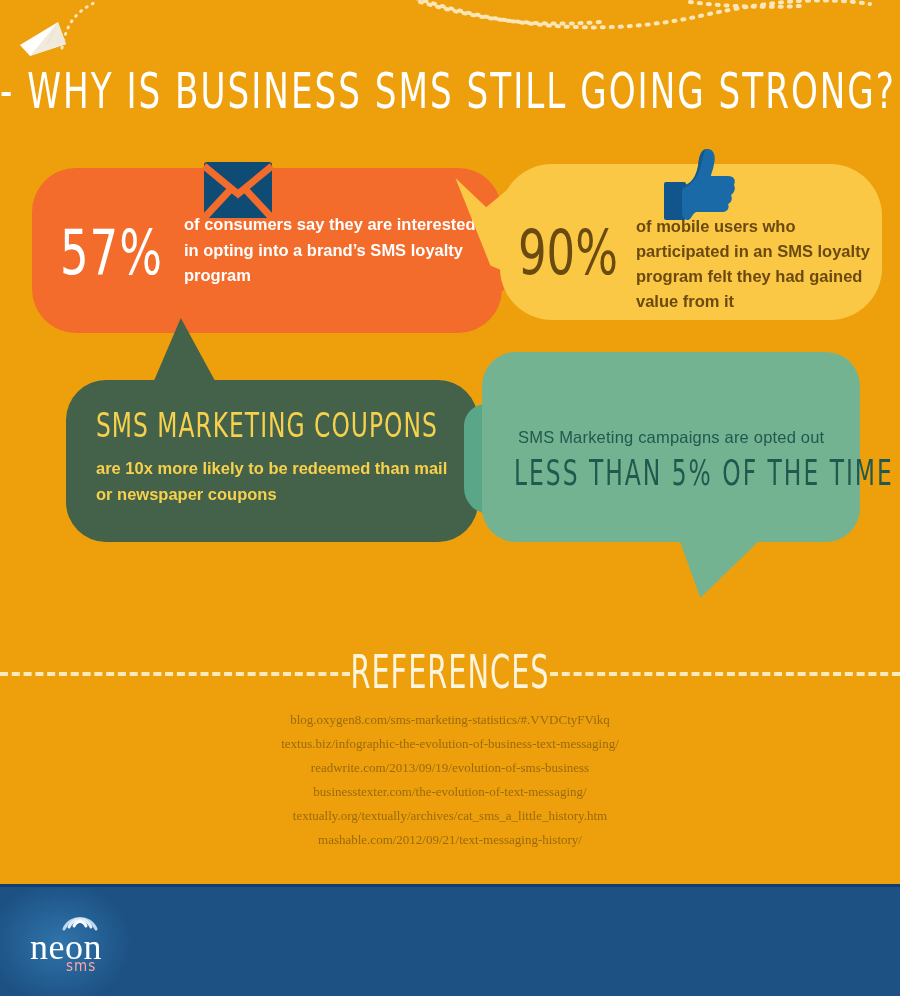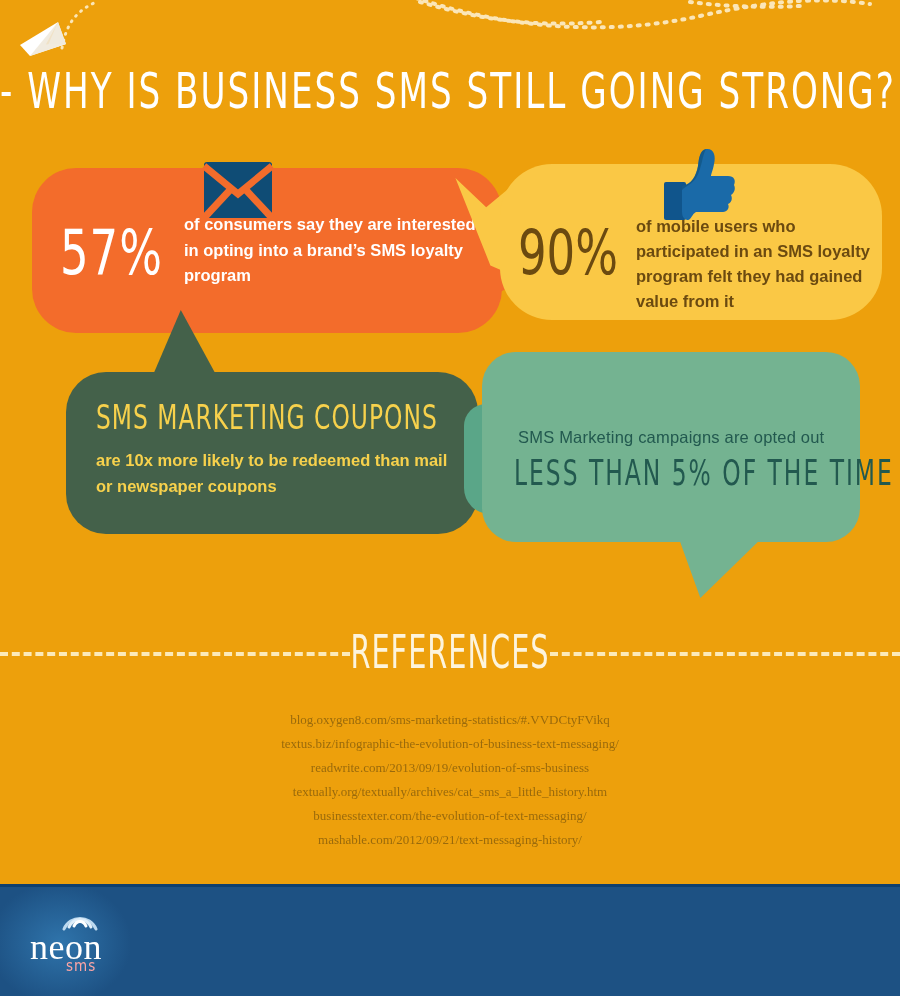--- a/index.html
+++ b/index.html
@@ -60,21 +60,21 @@
     position:absolute;left:18px;top:52px;color:#6b4a10;
     font-family:"DejaVu Sans Condensed","Liberation Sans",sans-serif;
     font-size:50px;transform:scaleY(1.25);transform-origin:left top;
   }
   .yellow-text{
     position:absolute;left:118px;top:50px;width:250px;color:#6b4a10;
     font-size:16.5px;font-weight:bold;line-height:1.52;margin-left:18px;
   }
 
   
-  #bubble-green{left:66px;top:372px;width:412px;height:162px;}
+  #bubble-green{left:66px;top:380px;width:412px;height:162px;}
   #bubble-green .body{background:#44614a;border-radius:40px;}
   #bubble-green .tail{
     position:absolute;left:84px;top:-62px;width:70px;height:72px;
     background:#44614a;
     clip-path:polygon(44% 0%,100% 100%,0% 100%);
     border-top-left-radius:30px;border-top-right-radius:8px;
   }
   .green-head{
     position:absolute;left:30px;top:26px;color:#f7d14c;
     font-family:"DejaVu Sans Condensed","Liberation Sans",sans-serif;
@@ -108,21 +108,21 @@
     font-size:26px;letter-spacing:2px;text-transform:uppercase;
     transform:scaleY(1.38);transform-origin:left top;white-space:nowrap;
   }
 
   
   .env-icon{position:absolute;left:200px;top:156px;width:76px;height:66px;}
   .thumb-icon{position:absolute;left:662px;top:146px;width:74px;height:78px;}
 
   
   .ref-row{
-    position:absolute;left:0;top:624px;width:900px;height:56px;
+    position:absolute;left:0;top:644px;width:900px;height:56px;
     display:flex;align-items:center;
   }
   .ref-dash{flex:1;height:0;border-top:4px dashed #fdeec4;opacity:.95;margin-top:4px;}
   .ref-dash.left{margin-right:-4px;}
   .ref-dash.right{margin-left:-4px;}
   .ref-title{
     color:#fdf4dd;
     font-family:"DejaVu Sans Condensed","Liberation Sans",sans-serif;
     font-size:32px;letter-spacing:1px;text-transform:uppercase;
     transform:scaleY(1.45);transform-origin:center;
@@ -229,22 +229,22 @@
   <div class="ref-row">
     <div class="ref-dash left"></div>
     <div class="ref-title">REFERENCES</div>
     <div class="ref-dash right"></div>
   </div>
 
   <div class="ref-list">
     <div>blog.oxygen8.com/sms-marketing-statistics/#.VVDCtyFVikq</div>
     <div>textus.biz/infographic-the-evolution-of-business-text-messaging/</div>
     <div>readwrite.com/2013/09/19/evolution-of-sms-business</div>
+    <div>businesstexter.com/the-evolution-of-text-messaging/</div>
     <div>textually.org/textually/archives/cat_sms_a_little_history.htm</div>
-    <div>businesstexter.com/the-evolution-of-text-messaging/</div>
     <div>mashable.com/2012/09/21/text-messaging-history/</div>
   </div>
 
   <div class="footer">
     <div class="footer-glow"></div>
     <div class="logo">
       <svg class="logo-arcs" viewBox="0 0 44 28">
         <path d="M6 24 C 12 10, 32 10, 38 24" fill="none" stroke="#bcd9ef" stroke-width="3" stroke-linecap="round"></path>
         <path d="M11 22 C 16 12, 28 12, 33 22" fill="none" stroke="#dfeef9" stroke-width="3" stroke-linecap="round"></path>
         <path d="M16 21 C 19 15, 25 15, 28 21" fill="none" stroke="#ffffff" stroke-width="3" stroke-linecap="round"></path>

